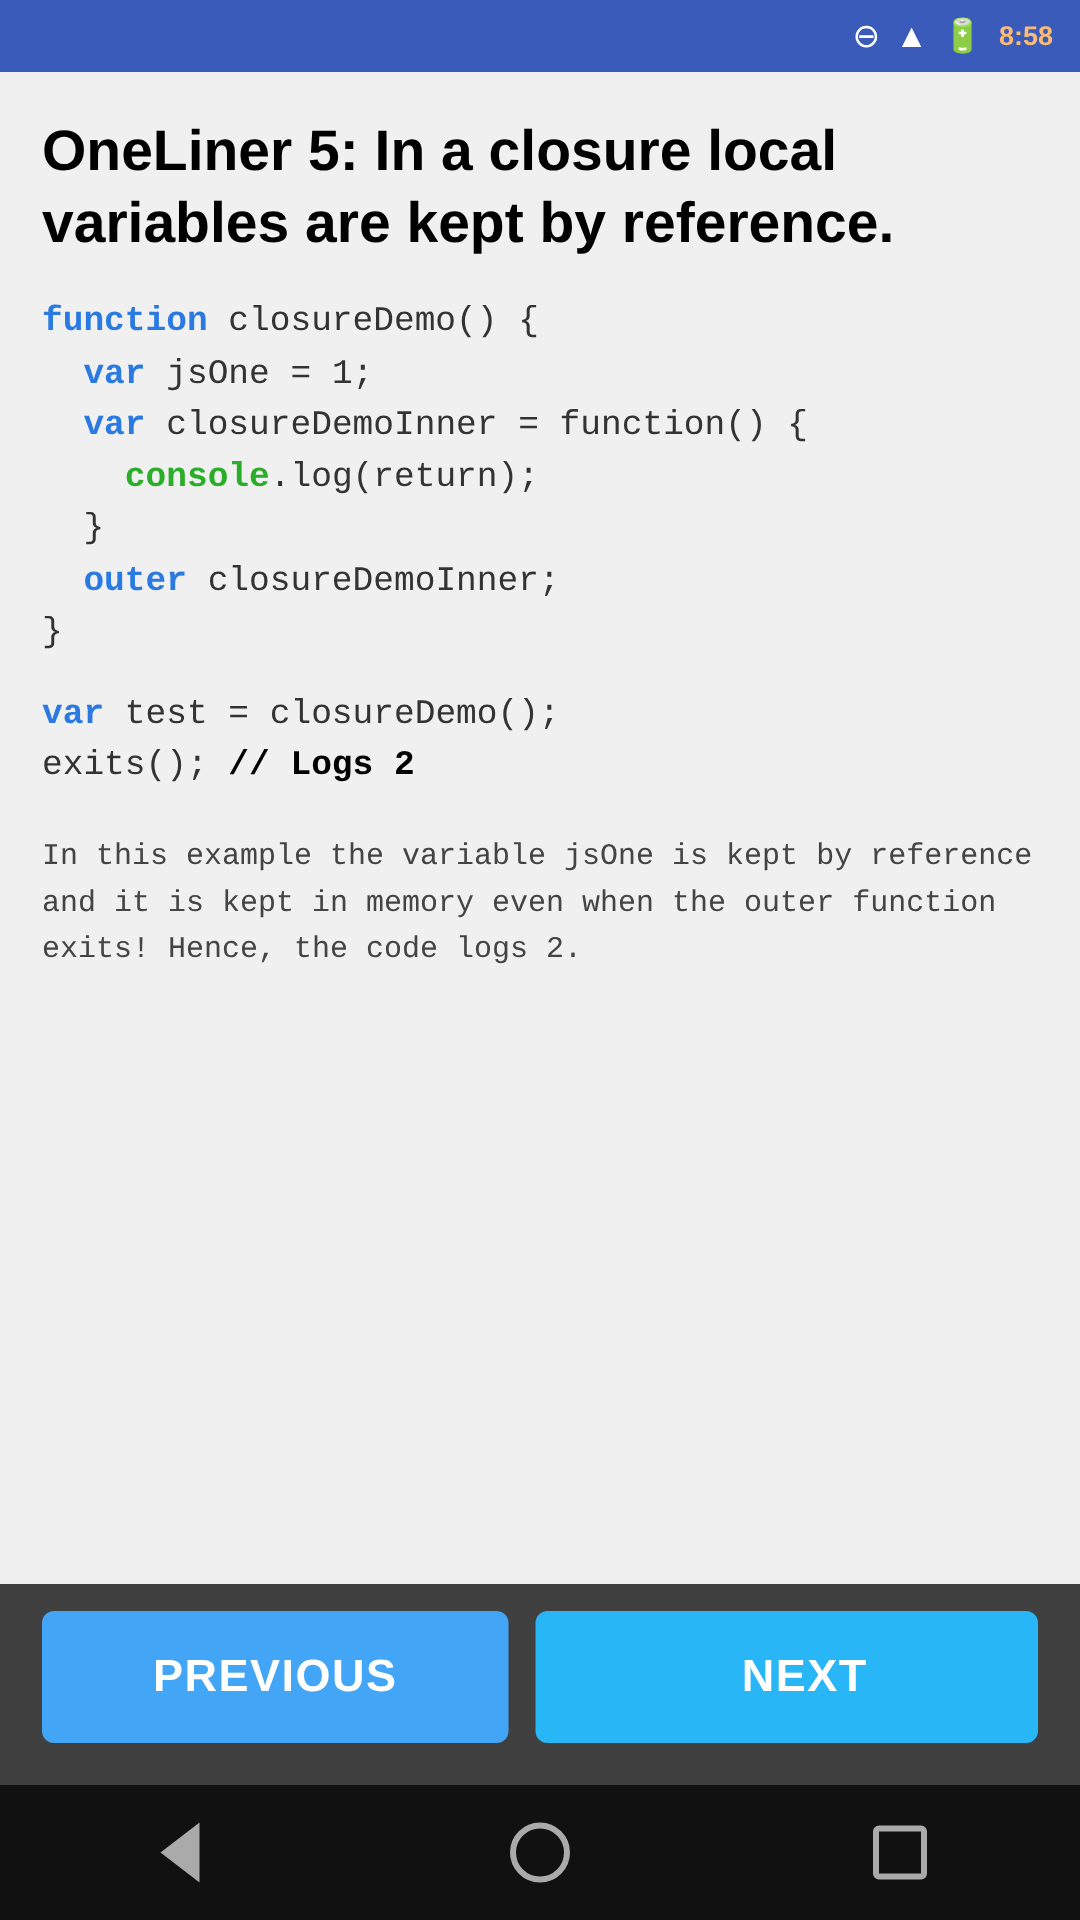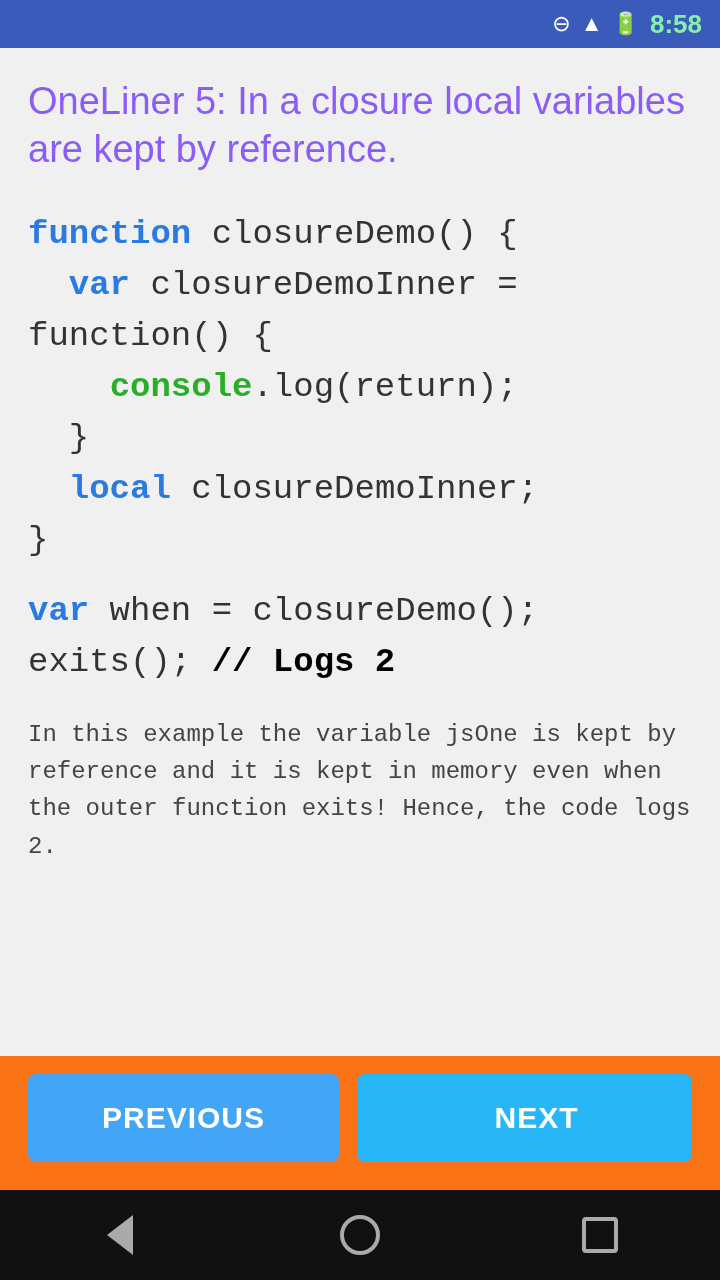--- a/index.html
+++ b/index.html
@@ -23,68 +23,68 @@
       justify-content: flex-end;
       padding: 0 18px;
       gap: 12px;
     }
     .status-icons {
       display: flex;
       align-items: center;
       gap: 10px;
     }
     .status-time {
-      color: #86efac;
-      font-size: 26px;
+      color: #fdba74;
+      font-size: 18px;
       font-weight: bold;
     }
     .status-icon {
       color: #fff;
       font-size: 22px;
     }
 
     
     .main-content {
       flex: 1;
       background: #f0f0f0;
       padding: 30px 28px 20px 28px;
     }
 
     .page-title {
       font-size: 38px;
-      font-weight: 400;
-      color: #8b5cf6;
+      font-weight: 700;
+      color: #000000;
       line-height: 1.25;
-      margin-bottom: 36px;
+      margin-bottom: 24px;
     }
 
     .code-block {
       font-family: 'Courier New', Courier, monospace;
-      font-size: 34px;
+      font-size: 23px;
       line-height: 1.5;
       margin-bottom: 19px;
       background: #f0f0f0;
     }
 
     .kw { color: #2a7ae2; font-weight: bold; }
     .builtin { color: #2aae2a; font-weight: bold; }
     .comment-green { color: #000000; font-weight: bold; }
     .code-normal { color: #333; }
 
     .description-text {
       font-family: 'Courier New', Courier, monospace;
-      font-size: 24px;
+      font-size: 20px;
       color: #444;
       line-height: 1.55;
       margin-top: 28px;
     }
 
     
     .button-area {
-      background: #f97316;
+      background: #404040;
       padding: 18px 28px 28px 28px;
       display: flex;
       gap: 18px;
     }
 
     .btn {
       flex: 1;
       height: 88px;
       border: none;
       border-radius: 8px;
@@ -164,37 +164,40 @@
 </div>
 
 <div class="main-content">
   <div class="page-title">OneLiner 5: In a closure local variables are kept by reference.</div>
 
   <div class="code-block">
     <div>
       <span class="kw">function</span><span class="code-normal"> closureDemo() {</span>
     </div>
     <div>
+      <span class="code-normal">&nbsp;&nbsp;</span><span class="kw">var</span><span class="code-normal"> jsOne = 1;</span>
+    </div>
+    <div>
       <span class="code-normal">&nbsp;&nbsp;</span><span class="kw">var</span><span class="code-normal"> closureDemoInner = function() {</span>
     </div>
     <div>
       <span class="code-normal">&nbsp;&nbsp;&nbsp;&nbsp;</span><span class="builtin">console</span><span class="code-normal">.log(return);</span>
     </div>
     <div>
       <span class="code-normal">&nbsp;&nbsp;}</span>
     </div>
     <div>
-      <span class="code-normal">&nbsp;&nbsp;</span><span class="kw">local</span><span class="code-normal"> closureDemoInner;</span>
+      <span class="code-normal">&nbsp;&nbsp;</span><span class="kw">outer</span><span class="code-normal"> closureDemoInner;</span>
     </div>
     <div>
       <span class="code-normal">}</span>
     </div>
     <div style="height:20px"></div>
     <div>
-      <span class="kw">var</span><span class="code-normal"> when = closureDemo();</span>
+      <span class="kw">var</span><span class="code-normal"> test = closureDemo();</span>
     </div>
     <div>
       <span class="code-normal">exits(); </span><span class="comment-green">// Logs 2</span>
     </div>
   </div>
 
   <div class="description-text">In this example the variable jsOne is kept by reference and it is kept in memory even when the outer function exits! Hence, the code logs 2.</div>
 </div>
 
 <div class="button-area">

